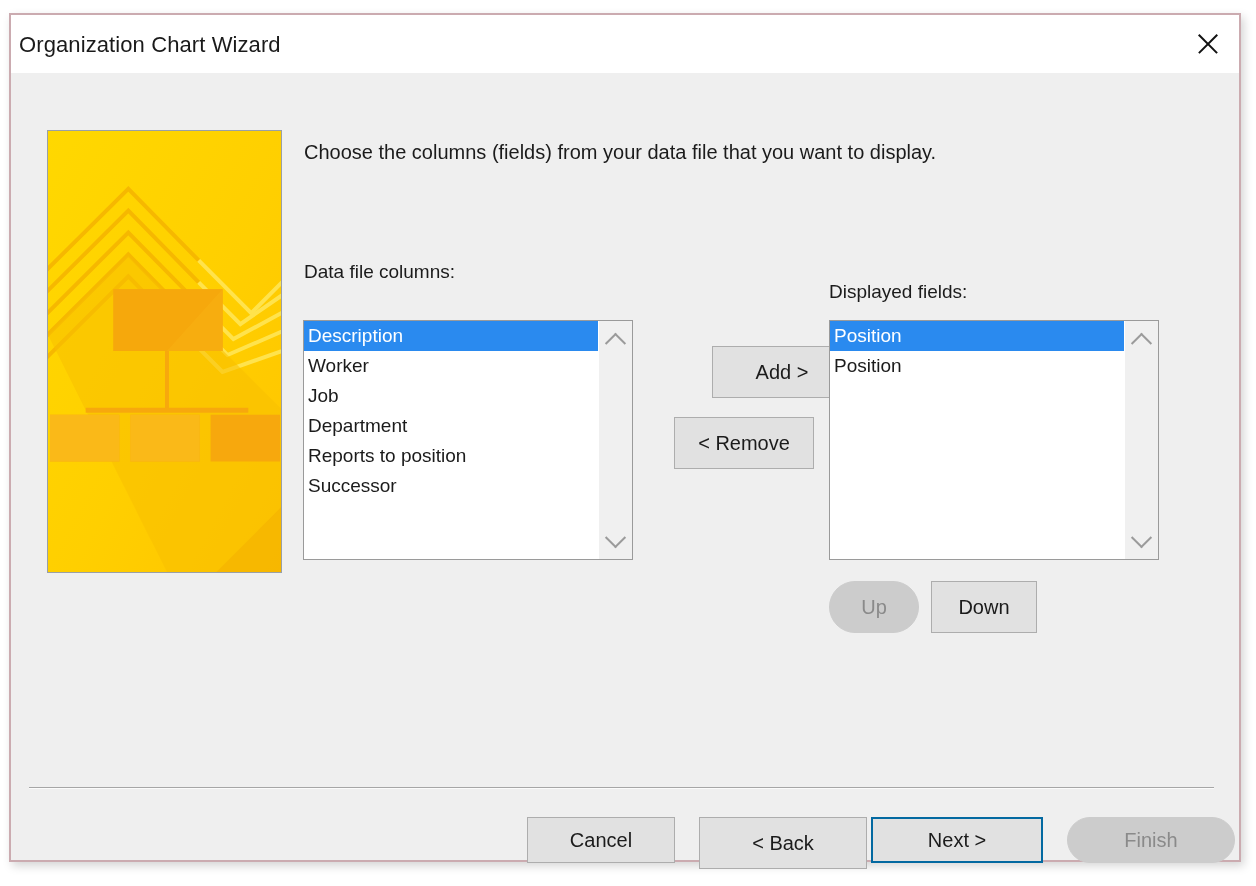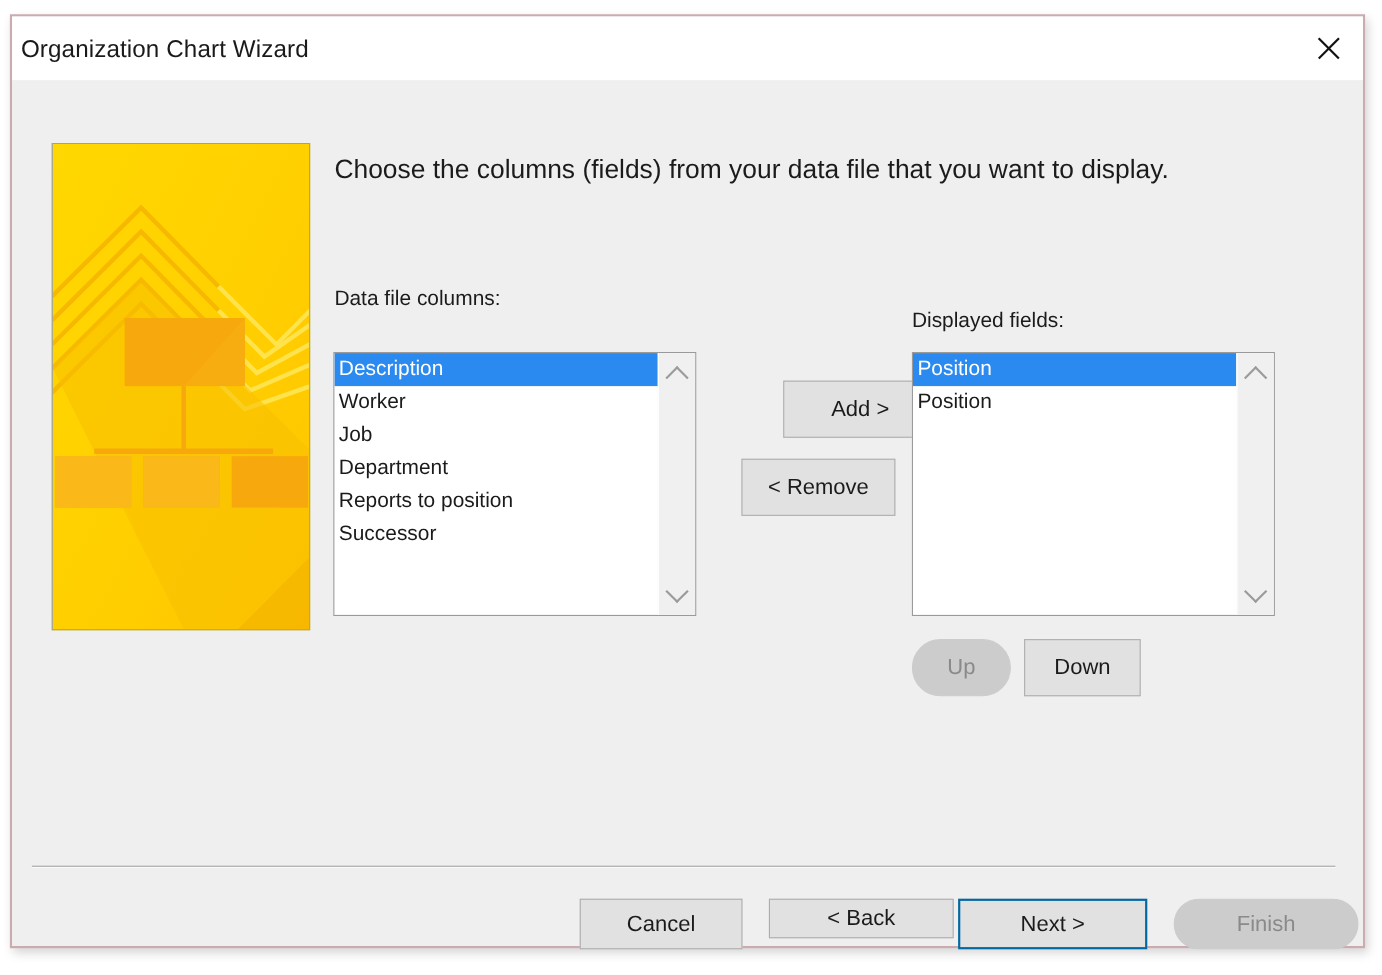--- a/index.html
+++ b/index.html
@@ -101,21 +101,21 @@
     overflow: hidden;
     background: #ffd400;
   }
   .banner-svg { display: block; width: 100%; height: 100%; }
 
   
   .instruction {
     position: absolute;
     left: 293px;
     top: 68px;
-    font-size: 24px;
+    font-size: 20px;
     color: #1b1b1b;
     white-space: nowrap;
   }
 
   
   .field-label {
     position: absolute;
     font-size: 19px;
     color: #1b1b1b;
     white-space: nowrap;
@@ -223,21 +223,21 @@
     position: absolute;
     left: 18px;
     top: 714px;
     width: 1185px;
     height: 1px;
     background: #a6a6a6;
     box-shadow: 0 1px 0 #fbfbfb;
   }
 
   .btn-cancel { left: 516px; top: 744px; width: 148px; height: 46px; }
-  .btn-back   { left: 688px; top: 744px; width: 168px; height: 36px; text-align: right; }
+  .btn-back   { left: 688px; top: 744px; width: 168px; height: 52px; text-align: right; }
   .btn-next   { left: 860px; top: 744px; width: 172px; height: 46px; }
   .btn-finish { left: 1056px; top: 744px; width: 168px; height: 46px; }
 </style>
 </head>
 <body>
 
 <div id="root">
 
   <div class="dialog">
 

